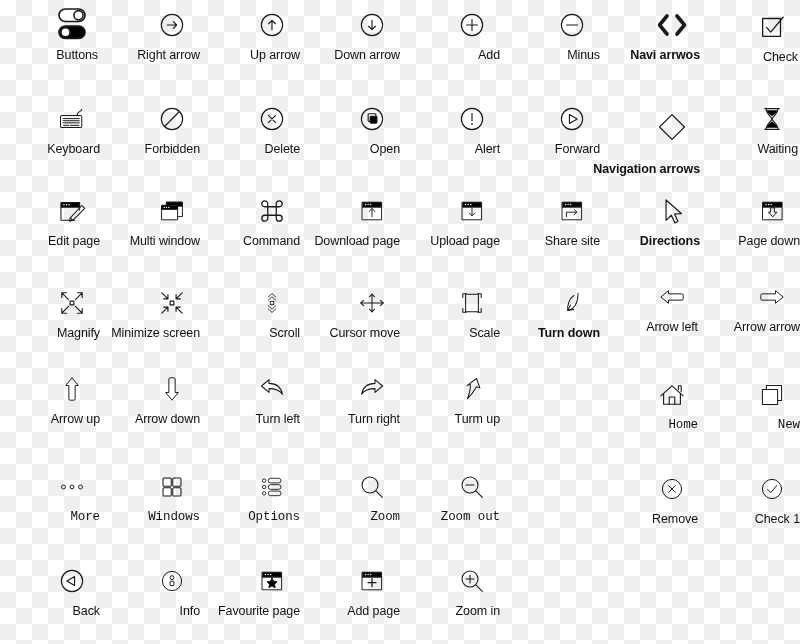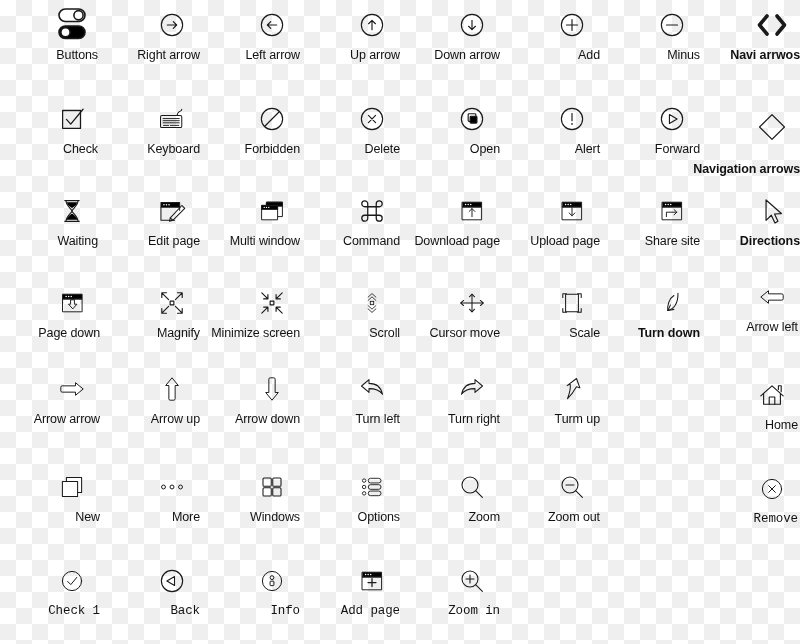--- a/index.html
+++ b/index.html
@@ -50,22 +50,22 @@
   }
   
   .cell.c0 .lbl{position:relative;left:-2px;}
   .cell.c7 .lbl{position:relative;left:0px;font-weight:bold;}
   
   .r0{padding-top:4px;}
   .r1{padding-top:6px;}
   .r2{padding-top:6px;}
   .r3{padding-top:6px;}
   .r4{padding-top:0;}
-  .r5{padding-top:6px;}
-  .r6{padding-top:8px;font-family:Liberation Mono, monospace;}
+  .r5{padding-top:6px;font-family:Liberation Mono, monospace;}
+  .r6{padding-top:8px;}
   .nudge-dn .glyph{position:relative;top:8px;}
   .nudge-dn .lbl{position:relative;top:20px;margin-left:13px;}
 </style>
 </head>
 <body>
 
 <div id="sheet">
     <div class="cell r0 c0">
       <div class="glyph">
         <svg width="44" height="40" viewBox="0 0 44 40" fill="none">
@@ -78,29 +78,20 @@
       <div class="lbl">Buttons</div>
     </div>
     <div class="cell r0 c1">
       <div class="glyph">
         <svg width="34" height="34" viewBox="0 0 40 40" fill="none" stroke="#1a1a1a" stroke-width="1.35" stroke-linecap="round" stroke-linejoin="round">
           <circle cx="20" cy="20" r="12.5"></circle>
           <path d="M14.5 20h11M21.5 16l4 4-4 4"></path>
         </svg>
       </div>
       <div class="lbl">Right arrow</div>
-    </div>
-    <div class="cell r0 c2">
-      <div class="glyph">
-        <svg width="34" height="34" viewBox="0 0 40 40" fill="none" stroke="#1a1a1a" stroke-width="1.35" stroke-linecap="round" stroke-linejoin="round">
-          <circle cx="20" cy="20" r="12.5"></circle>
-          <path d="M25.5 20h-11M18.5 16l-4 4 4 4"></path>
-        </svg>
-      </div>
-      <div class="lbl">Left arrow</div>
     </div>
     <div class="cell r0 c3">
       <div class="glyph">
         <svg width="34" height="34" viewBox="0 0 40 40" fill="none" stroke="#1a1a1a" stroke-width="1.35" stroke-linecap="round" stroke-linejoin="round">
           <circle cx="20" cy="20" r="12.5"></circle>
           <path d="M20 25.5v-11M16 18.5l4-4 4 4"></path>
         </svg>
       </div>
       <div class="lbl">Up arrow</div>
     </div>
@@ -566,20 +557,33 @@
     <div class="cell r6 c3">
       <div class="glyph">
         <svg width="32" height="32" viewBox="0 0 40 40" fill="none" stroke="#1a1a1a" stroke-width="1.25" stroke-linejoin="round">
           <circle cx="20" cy="20" r="12"></circle>
           <circle cx="20" cy="15.8" r="2.4"></circle>
           <rect x="17.6" y="20.2" width="4.8" height="5.6" rx="1"></rect>
         </svg>
       </div>
       <div class="lbl">Info</div>
     </div>
+    <div class="cell r6 c4">
+      <div class="glyph">
+        <svg width="34" height="32" viewBox="0 0 40 40" fill="none" stroke="#1a1a1a" stroke-width="1.2" stroke-linecap="round" stroke-linejoin="round">
+          <rect x="8" y="9" width="24" height="6" fill="#000000" stroke="#1a1a1a" stroke-width="1.2"></rect>
+          <rect x="8" y="15" width="24" height="16" fill="none" stroke="#1a1a1a" stroke-width="1.2"></rect>
+          <circle cx="12" cy="12" r="0.95" fill="#fff" stroke="none"></circle>
+          <circle cx="15.2" cy="12" r="0.95" fill="#fff" stroke="none"></circle>
+          <circle cx="18.4" cy="12" r="0.95" fill="#fff" stroke="none"></circle>
+          <path d="M20 16.2 L21.9 20.3 L26.3 20.9 L23.1 24 L23.9 28.4 L20 26.3 L16.1 28.4 L16.9 24 L13.7 20.9 L18.1 20.3 Z" fill="#000000" stroke="#1a1a1a"></path>
+        </svg>
+      </div>
+      <div class="lbl">Favourite page</div>
+    </div>
     <div class="cell r6 c5">
       <div class="glyph">
         <svg width="34" height="32" viewBox="0 0 40 40" fill="none" stroke="#1a1a1a" stroke-width="1.2" stroke-linecap="round" stroke-linejoin="round">
           <rect x="8" y="9" width="24" height="6" fill="#000000" stroke="#1a1a1a" stroke-width="1.2"></rect>
           <rect x="8" y="15" width="24" height="16" fill="none" stroke="#1a1a1a" stroke-width="1.2"></rect>
           <circle cx="12" cy="12" r="0.95" fill="#fff" stroke="none"></circle>
           <circle cx="15.2" cy="12" r="0.95" fill="#fff" stroke="none"></circle>
           <circle cx="18.4" cy="12" r="0.95" fill="#fff" stroke="none"></circle>
           <path d="M20 17 V27 M15 22 H25" stroke-width="1.6"></path>
         </svg>

